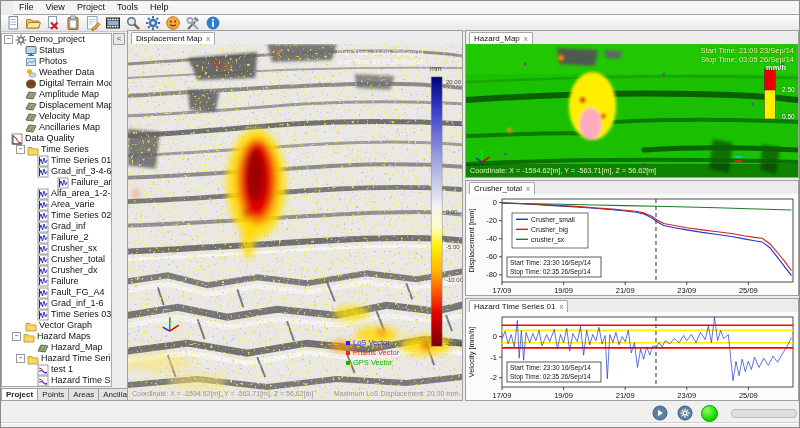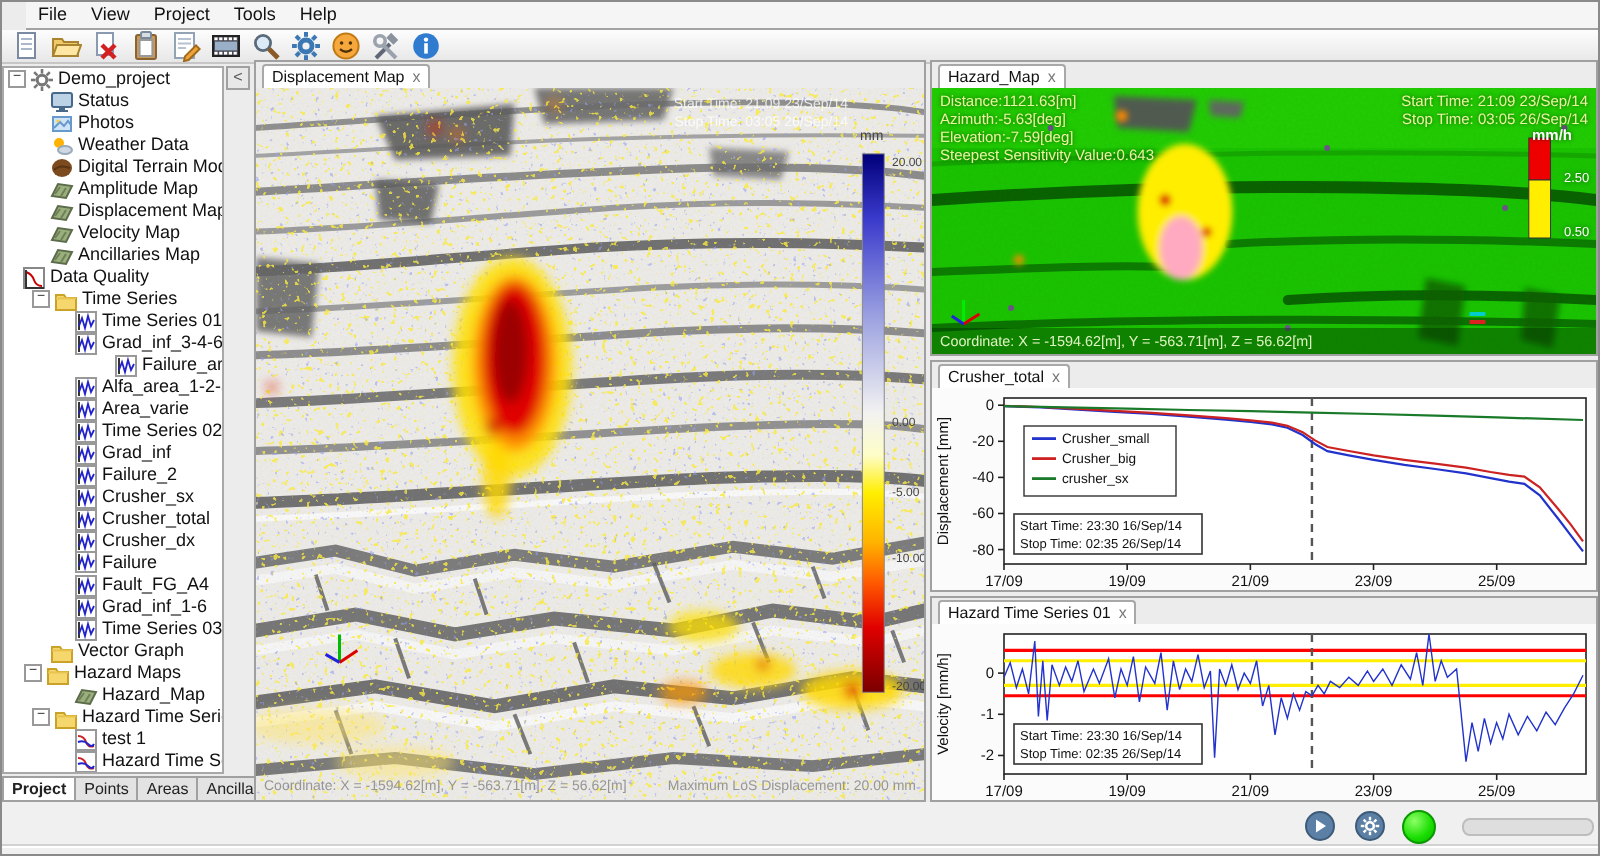--- a/index.html
+++ b/index.html
@@ -630,20 +630,34 @@
         <div>Stop Time: 03:05 26/Sep/14</div>
       </div>
       <span class="dm-cb-unit">mm</span>
       <div>
           <span class="cb-tick" style="top: 35.4px;">20.00</span>
           <span class="cb-tick" style="top: 165px;">0.00</span>
           <span class="cb-tick" style="top: 200.1px;">-5.00</span>
           <span class="cb-tick" style="top: 232.5px;">-10.00</span>
           <span class="cb-tick" style="top: 297.3px;">-20.00</span>
         </div>
+      <div class="dm-legend">
+          <div class="row">
+            <span class="sw" style="background: rgb(34, 34, 238);"></span>
+            <span style="color: rgb(34, 34, 238);">LoS Vector</span>
+          </div>
+          <div class="row">
+            <span class="sw" style="background: rgb(238, 34, 34);"></span>
+            <span style="color: rgb(238, 34, 34);">Prisms Vector</span>
+          </div>
+          <div class="row">
+            <span class="sw" style="background: rgb(0, 187, 0);"></span>
+            <span style="color: rgb(0, 187, 0);">GPS Vector</span>
+          </div>
+        </div>
       <div class="dm-coord">Coordinate: X = -1594.62[m], Y = -563.71[m], Z = 56.62[m]</div>
       <div class="dm-max">Maximum LoS Displacement: 20.00 mm</div>
     </div>
   </div>
 
   <div class="panel" style="left:464px;top:29px;width:334px;height:148px;">
     <div class="tabbar">
       <div class="tab">
         <span>Hazard_Map</span>
         <span class="close">x</span>
@@ -698,26 +712,20 @@
         <g>
           <line x1="16" y1="118" x2="16" y2="106" stroke="#00ee00" stroke-width="1.5"></line>
           <line x1="16" y1="118" x2="24" y2="113" stroke="#dd0000" stroke-width="1.5"></line>
           <line x1="16" y1="118" x2="10" y2="114" stroke="#2222dd" stroke-width="1.5"></line>
         </g>
         <g>
           <rect x="272" y="112" width="8" height="2" fill="#00cccc"></rect>
           <rect x="272" y="116" width="8" height="2" fill="#dd2222"></rect>
         </g>
       </svg>
-      <div class="hz-info">
-        <div>Distance:1121.63[m]</div>
-        <div>Azimuth:-5.63[deg]</div>
-        <div>Elevation:-7.59[deg]</div>
-        <div>Steepest Sensitivity Value:0.643</div>
-      </div>
       <div class="hz-times">
         <div>Start Time: 21:09 23/Sep/14</div>
         <div>Stop Time: 03:05 26/Sep/14</div>
       </div>
       <span class="hz-unit">mm/h</span>
       <span class="hz-cb-tick" style="top:42px;">2.50</span>
       <span class="hz-cb-tick" style="top:69px;">0.50</span>
       <div class="hz-bottom">
         <span>Coordinate: X = -1594.62[m], Y = -563.71[m], Z = 56.62[m]</span>
       </div>

